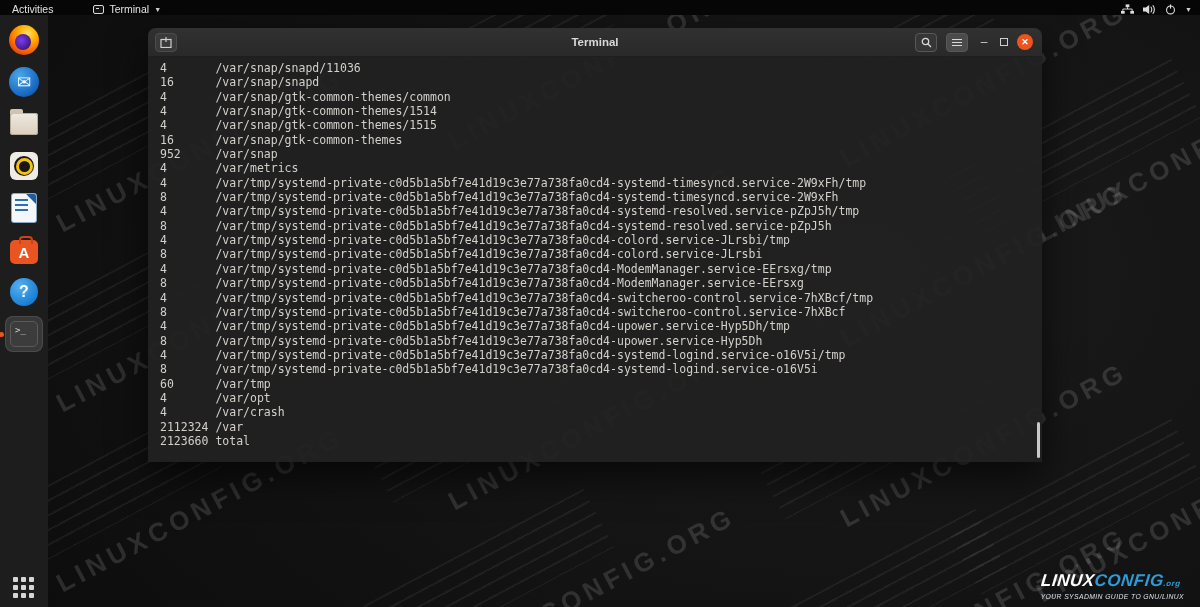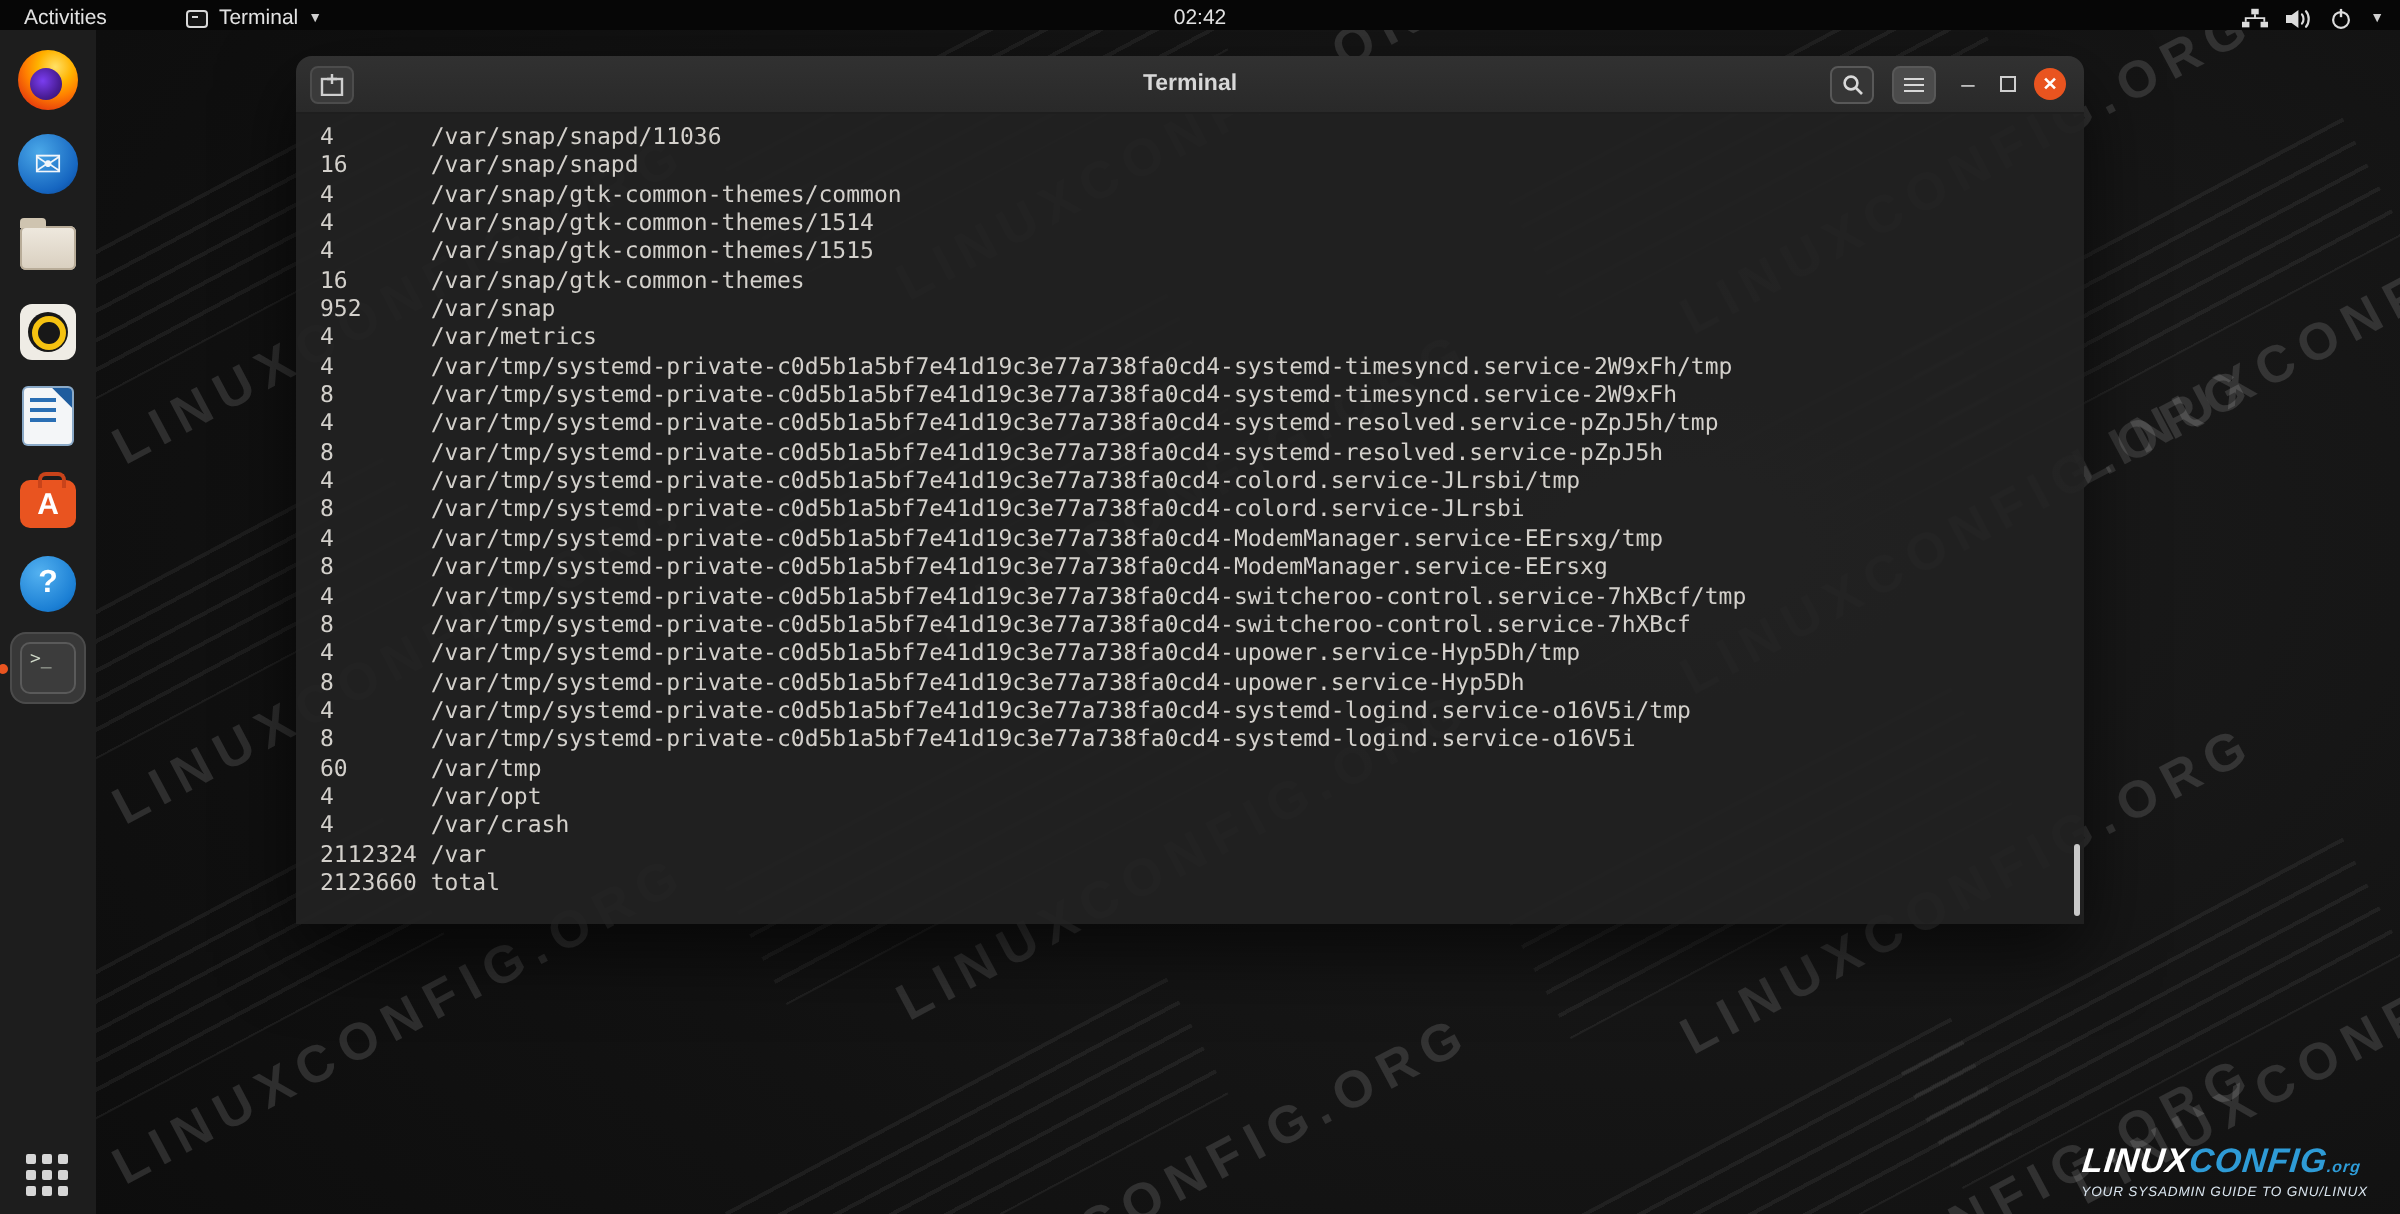--- a/index.html
+++ b/index.html
@@ -223,21 +223,20 @@
     <span class="wm" style="left: 1180px; top: 520px;">LINUXCONFIG.ORG</span>
   </div>
 
 <div class="topbar">
   <div class="activities">Activities</div>
   <div class="appmenu">
     <span class="mini-term"></span>
     <span>Terminal</span>
     <span class="chevron">▼</span>
   </div>
-  <div class="clock">02:42</div>
   <div class="status">
     <svg width="13" height="11" viewBox="0 0 14 11">
       <rect x="5" y="0" width="4" height="3" fill="#dcdcdc"></rect>
       <path d="M7 3v2M2 7V5h10v2" stroke="#dcdcdc" stroke-width="1" fill="none"></path>
       <rect x="0" y="7" width="4" height="3" fill="#dcdcdc"></rect>
       <rect x="10" y="7" width="4" height="3" fill="#dcdcdc"></rect>
     </svg>
     <svg width="13" height="11" viewBox="0 0 13 11">
       <path d="M0 3.5v4h2.8L6.2 10V1L2.8 3.5H0z" fill="#dcdcdc"></path>
       <path d="M8 3.2c1 1.1 1 3.5 0 4.6M10 1.6c1.8 2 1.8 5.8 0 7.8" stroke="#dcdcdc" stroke-width="1.1" fill="none" stroke-linecap="round"></path>

